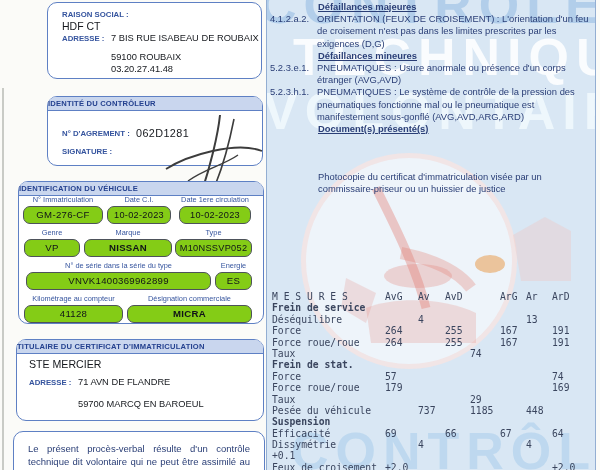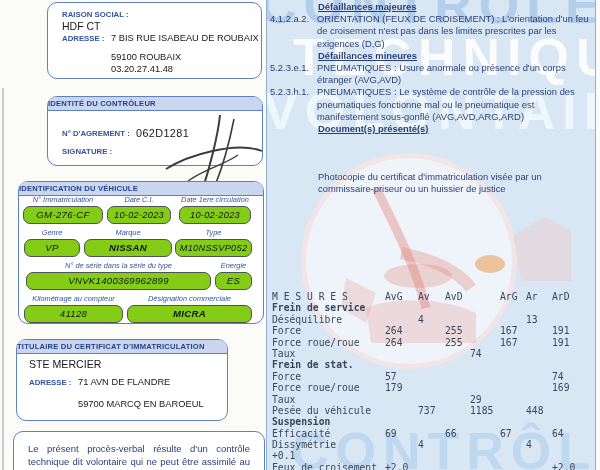--- a/index.html
+++ b/index.html
@@ -10,21 +10,21 @@
   
   .lbox{position:absolute;background:#fff;border:1.6px solid #5e80c4;border-radius:10px;box-sizing:border-box;}
   .bar{background:#c9d6ee;border-bottom:1px solid #5e80c4;border-radius:8px 8px 0 0;
        color:#24418f;font-weight:bold;font-size:7.6px;text-align:left;padding:2px 0 2px 0;
        letter-spacing:.2px;}
   .blab{color:#35549e;font-size:7.8px;font-weight:bold;}
   .bval{color:#15181d;font-size:10px;}
   .row-line{position:absolute;white-space:nowrap;}
 
   
-  .fgroup{position:absolute;text-align:center;font-style:italic;}
+  .fgroup{position:absolute;text-align:center;}
   .flabel{color:#35549e;font-size:7.4px;margin-bottom:2px;white-space:nowrap;}
   .fvalue{border:1.5px solid #4d525b;border-radius:7px;height:16px;line-height:16px;
           font-size:9.6px;letter-spacing:.3px;color:#101318;background:#84cc16;overflow:hidden;white-space:nowrap;}
 
   
   .panel{position:absolute;left:266px;top:-8px;width:330px;height:488px;box-sizing:border-box;
          background:#d9e7f4;border:1.5px solid #93aed2;border-radius:8px;overflow:hidden;}
   .wm{position:absolute;font-weight:bold;font-size:52px;letter-spacing:7px;white-space:nowrap;
       font-family:"Liberation Sans",sans-serif;}
   .wm1{left:-8px;top:-18px;color:rgba(164,198,231,.75);}
@@ -124,21 +124,21 @@
     <div class="fgroup" style="left:5px;top:112px;width:99px;">
       <div class="flabel">Kilométrage au compteur</div>
       <div class="fvalue">41128</div>
     </div>
     <div class="fgroup" style="left:108px;top:112px;width:125px;">
       <div class="flabel">Désignation commerciale</div>
       <div class="fvalue" style="font-weight:bold;">MICRA</div>
     </div>
   </div>
 
-  <div class="lbox" style="left:16px;top:339px;width:212px;height:82px;">
+  <div class="lbox" style="left:16px;top:339px;width:248px;height:82px;">
     <div class="bar">TITULAIRE DU CERTIFICAT D'IMMATRICULATION</div>
     <div class="row-line bval" style="left:12px;top:18px;font-size:10.6px;">STE MERCIER</div>
     <div class="row-line blab" style="left:12px;top:38px;">ADRESSE :</div>
     <div class="row-line bval" style="left:61px;top:37px;font-size:9.3px;">71 AVN DE FLANDRE</div>
     <div class="row-line bval" style="left:61px;top:59px;font-size:9.3px;">59700 MARCQ EN BAROEUL</div>
   </div>
 
   <div class="lbox" style="left:13px;top:431px;width:252px;height:64px;padding:10px 14px 0 14px;">
     <div class="footnote">Le présent procès-verbal résulte d'un contrôle technique dit volontaire qui ne peut être assimilé au contrôle technique obligatoire prévu par le</div>
   </div>

